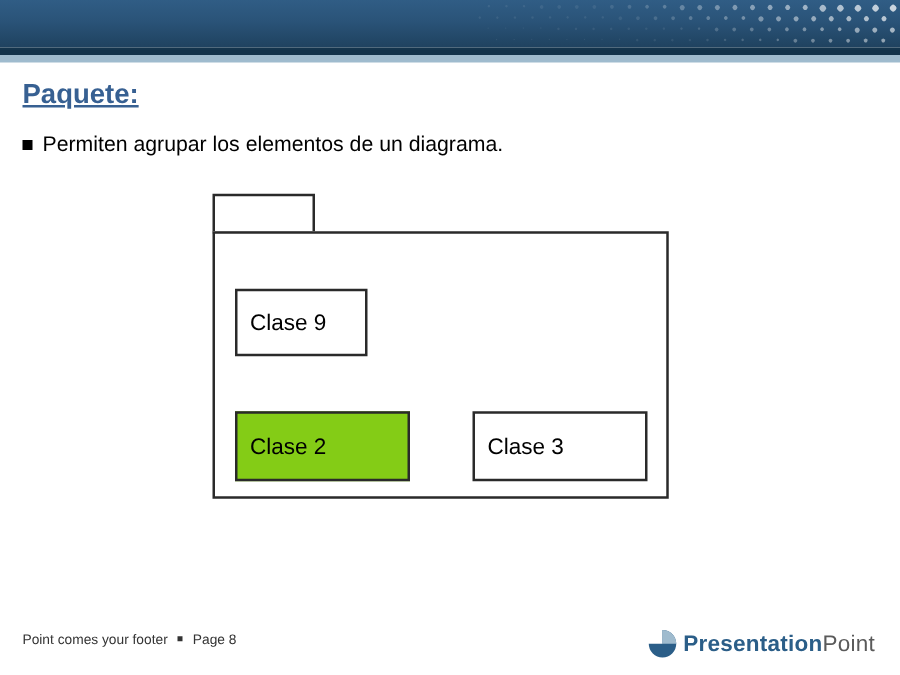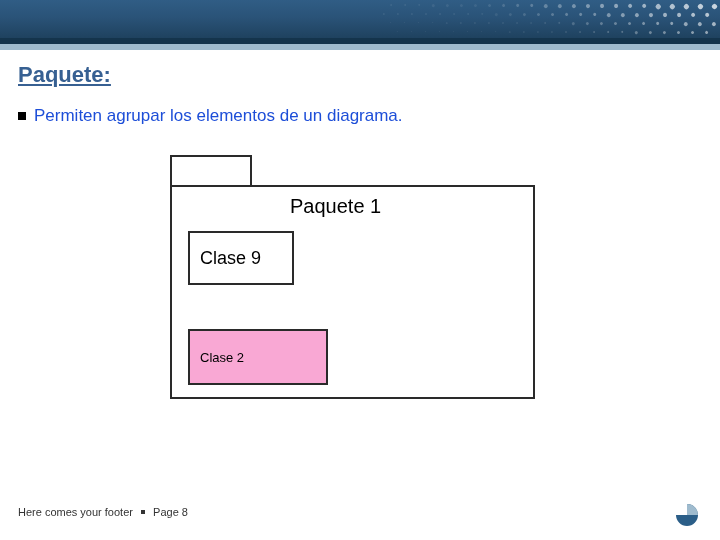--- a/index.html
+++ b/index.html
@@ -8,27 +8,27 @@
   .topband { position: absolute; top: 0; left: 0; right: 0; height: 54px; }
   .grad { position: absolute; top: 0; left: 0; right: 0; height: 38px;
           background: linear-gradient(to bottom, #305d85 0%, #2a5378 45%, #1f425f 100%); }
   .dots { position: absolute; top: 0; right: 0; width: 340px; height: 38px; overflow: hidden; }
   .dot { position: absolute; border-radius: 2px; }
   .rail-dark  { position: absolute; left: 0; right: 0; top: 38px; height: 6px; background: #14344c; }
   .rail-light { position: absolute; left: 0; right: 0; top: 44px; height: 6px; background: #9fbbce; }
   .title { position: absolute; top: 62px; left: 18px; font-size: 22px; font-weight: bold; color: #376092; text-decoration: underline; }
   .bullet-row { position: absolute; top: 106px; left: 18px; right: 18px; display: flex; align-items: flex-start; gap: 8px; }
   .bullet { width: 8px; height: 8px; margin-top: 6px; background: #000; }
-  .bullet-text { font-size: 17px; color: #1d4ed8; }
+  .bullet-text { font-size: 17px; color: #000000; }
   .diagram { position: absolute; top: 155px; left: 170px; width: 380px; height: 280px; }
   .pkg-tab   { position: absolute; top: 0; left: 0; width: 82px; height: 32px; border: 2px solid #2a2a2a; background: #fff; }
   .pkg-body  { position: absolute; top: 30px; left: 0; width: 365px; height: 214px; border: 2px solid #2a2a2a; background: #fff; }
   .pkg-label { position: absolute; top: 40px; left: 120px; font-size: 20px; color: #000; }
   .c1 { position: absolute; top: 76px; left: 18px; width: 106px; height: 54px; border: 2px solid #2a2a2a; background: #fff; display: flex; align-items: center; padding-left: 10px; font-size: 18px; }
-  .c2 { position: absolute; top: 174px; left: 18px; width: 140px; height: 56px; border: 2px solid #2a2a2a; background: #f9a8d4; display: flex; align-items: center; padding-left: 10px; font-size: 13px; }
+  .c2 { position: absolute; top: 174px; left: 18px; width: 140px; height: 56px; border: 2px solid #2a2a2a; background: #84cc16; display: flex; align-items: center; padding-left: 10px; font-size: 18px; }
   .c3 { position: absolute; top: 174px; left: 208px; width: 140px; height: 56px; border: 2px solid #2a2a2a; background: #fff; display: flex; align-items: center; padding-left: 10px; font-size: 18px; }
   .footer-left { position: absolute; left: 18px; bottom: 22px; font-size: 11px; color: #333; }
   .footer-left .sq { display: inline-block; width: 4px; height: 4px; background: #333; vertical-align: middle; margin: 0 5px 2px 5px; }
   .logo { position: absolute; right: 20px; bottom: 12px; display: flex; align-items: center; gap: 4px; }
   .logo-mark svg { display: block; }
   .logo-text { font-size: 18px; font-weight: bold; letter-spacing: .2px; }
   .logo-text .pres { color: #2b5e88; }
   .logo-text .poin { color: #5a5a5a; font-weight: normal; }
 </style>
 </head>
@@ -142,33 +142,36 @@
   <div class="title">Paquete:</div>
 
   <div class="bullet-row">
     <div class="bullet"></div>
     <div class="bullet-text">Permiten agrupar los elementos de un diagrama.</div>
   </div>
 
   <div class="diagram">
     <div class="pkg-tab"></div>
     <div class="pkg-body"></div>
-    <div class="pkg-label">Paquete 1</div>
     <div class="c1">Clase 9</div>
     <div class="c2">Clase 2</div>
+    <div class="c3">Clase 3</div>
   </div>
 
   <div class="footer-left">
-    <span>Here comes your footer</span>
+    <span>Point comes your footer</span>
     <span class="sq"></span>
     <span>Page 8</span>
   </div>
 
   <div class="logo">
     <span class="logo-mark">
       <svg width="26" height="26" viewBox="0 0 26 26">
         <path d="M13 2 A11 11 0 1 1 2 13 L13 13 Z" fill="#2b5e88"></path>
         <path d="M13 2 A11 11 0 0 1 24 13 L13 13 Z" fill="#9fbbce"></path>
       </svg>
     </span>
+    <span class="logo-text">
+      <span class="pres">Presentation</span><span class="poin">Point</span>
+    </span>
   </div>
 
 </div>
 
 </body></html>

